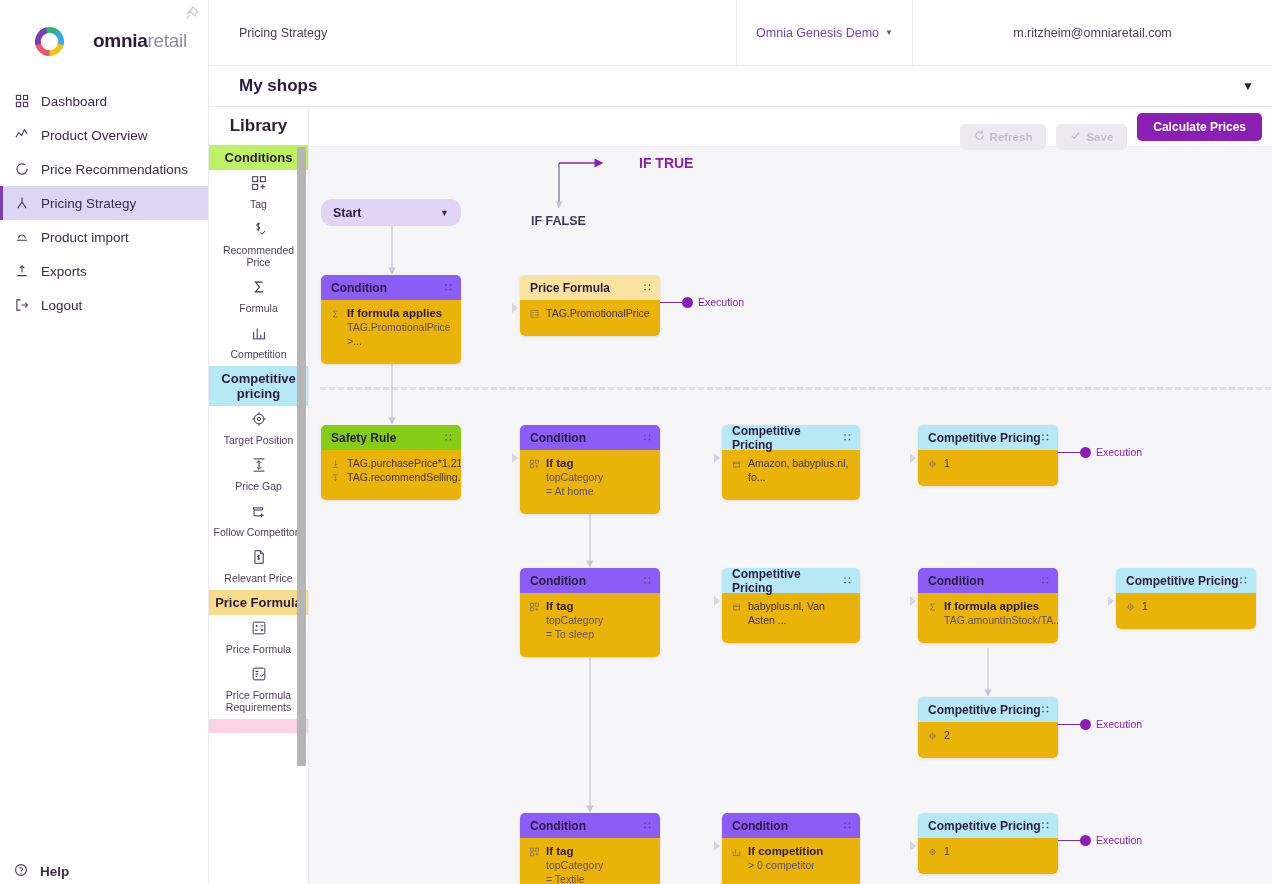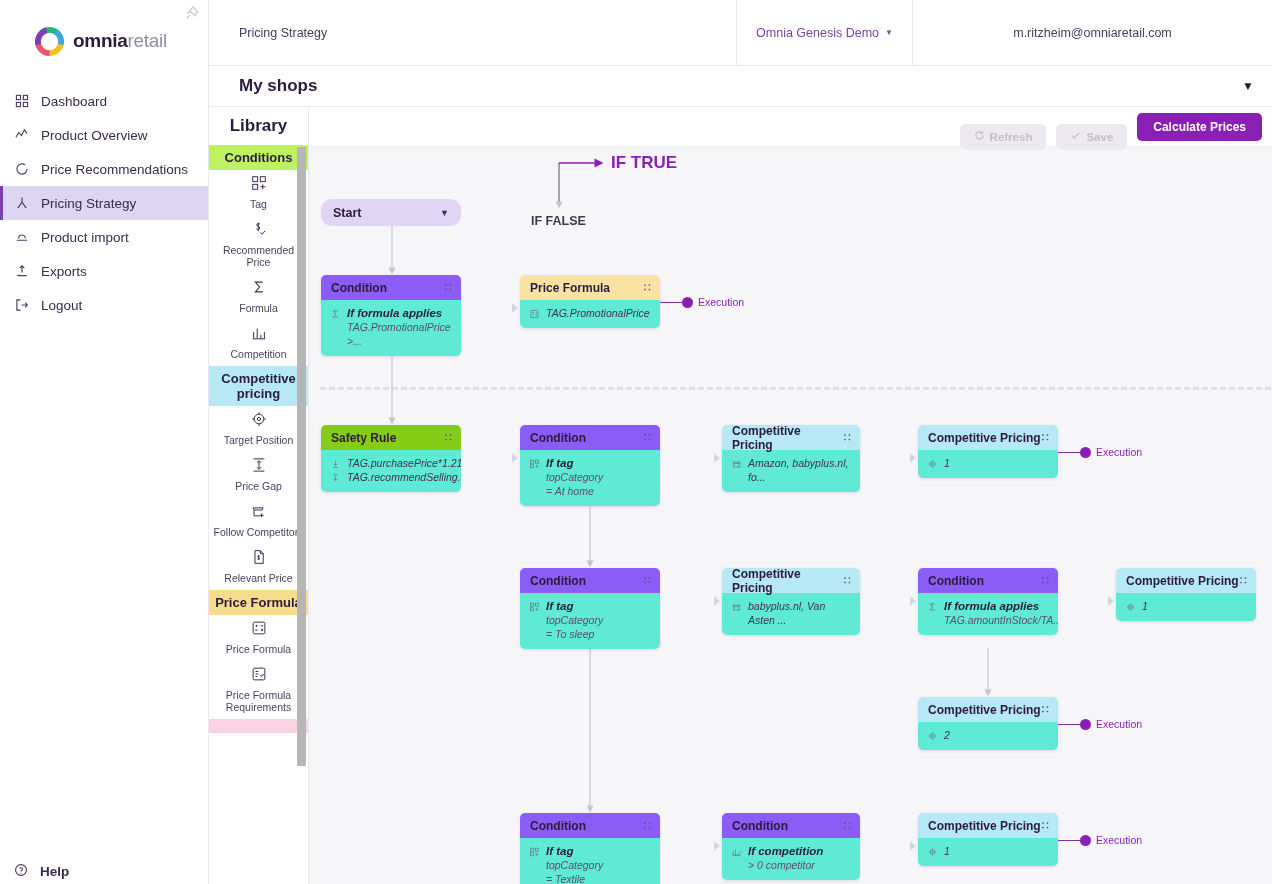--- a/index.html
+++ b/index.html
@@ -19,21 +19,21 @@
   }
   #pin-icon {
     position: absolute; right: 8px; top: 5px; width: 16px; height: 16px;
     color: #c9c9d4;
   }
   #brand {
     display: flex; align-items: center; gap: 9px;
     padding: 18px 0 0 35px; height: 64px;
   }
   #logo-mark { width: 29px; height: 29px; position: relative; flex: 0 0 auto; }
-  #brand-text { font-size: 19px; letter-spacing: -0.3px; }
+  #brand-text { font-size: 19px; letter-spacing: -0.3px; margin-left: 20px; }
   #brand-text .b { font-weight: 700; color: #2b1b3d; }
   #brand-text .l { font-weight: 400; color: #8f8fa3; }
 
   #nav-list { margin-top: 20px; }
   .nav-item {
     display: flex; align-items: center; gap: 12px;
     height: 34px; padding-left: 14px;
     font-size: 13.5px; color: #3a2b4d; cursor: pointer;
     position: relative;
   }
@@ -163,21 +163,21 @@
     background: #fff; overflow: hidden;
   }
   .node-head {
     height: 25px; display: flex; align-items: center;
     padding: 0 8px 0 10px; font-size: 12px; font-weight: 700; color: #2b1b3d;
   }
   .node-head .grip {
     margin-left: auto; color: #5b4a70; font-size: 9px; letter-spacing: 1px;
     line-height: 7px; cursor: grab;
   }
-  .node-body { padding: 6px 9px 8px; background: #5eead4; font-style: italic; }
+  .node-body { padding: 6px 9px 16px; background: #eab308; }
   .row { display: flex; align-items: flex-start; gap: 6px; }
   .row .r-icon {
     width: 11px; height: 11px; flex: 0 0 11px; margin-top: 2px;
     color: #6b5b80; display:flex; align-items:center; justify-content:center;
   }
   .r-main { font-size: 11.5px; font-weight: 700; color: #2b1b3d; line-height: 14px; }
   .r-sub { font-size: 10.5px; color: #5d4e70; line-height: 14px; padding-left: 17px; }
   .r-plain { font-size: 10.5px; color: #42334f; line-height: 14px; }
 
   .h-cond { background: #8b5cf6; }
@@ -202,21 +202,21 @@
   }
   .exec-line {
     position: absolute; height: 1px; background: #7b2fa0;
   }
   .in-port {
     position: absolute; width: 0; height: 0;
     border-left: 6px solid #d6d6e2;
     border-top: 5px solid transparent; border-bottom: 5px solid transparent;
   }
   .flag-true {
-    position: absolute; font-size: 17px; font-weight: 700; color: #8a1fb5;
+    position: absolute; font-size: 14px; font-weight: 700; color: #8a1fb5; margin-left: 28px;
   }
   .flag-false {
     position: absolute; font-size: 12.5px; font-weight: 700; color: #3c3c50;
   }
   svg.connector { position: absolute; overflow: visible; pointer-events: none; }
 </style>
 </head>
 <body>
 
 <div id="left-nav">

